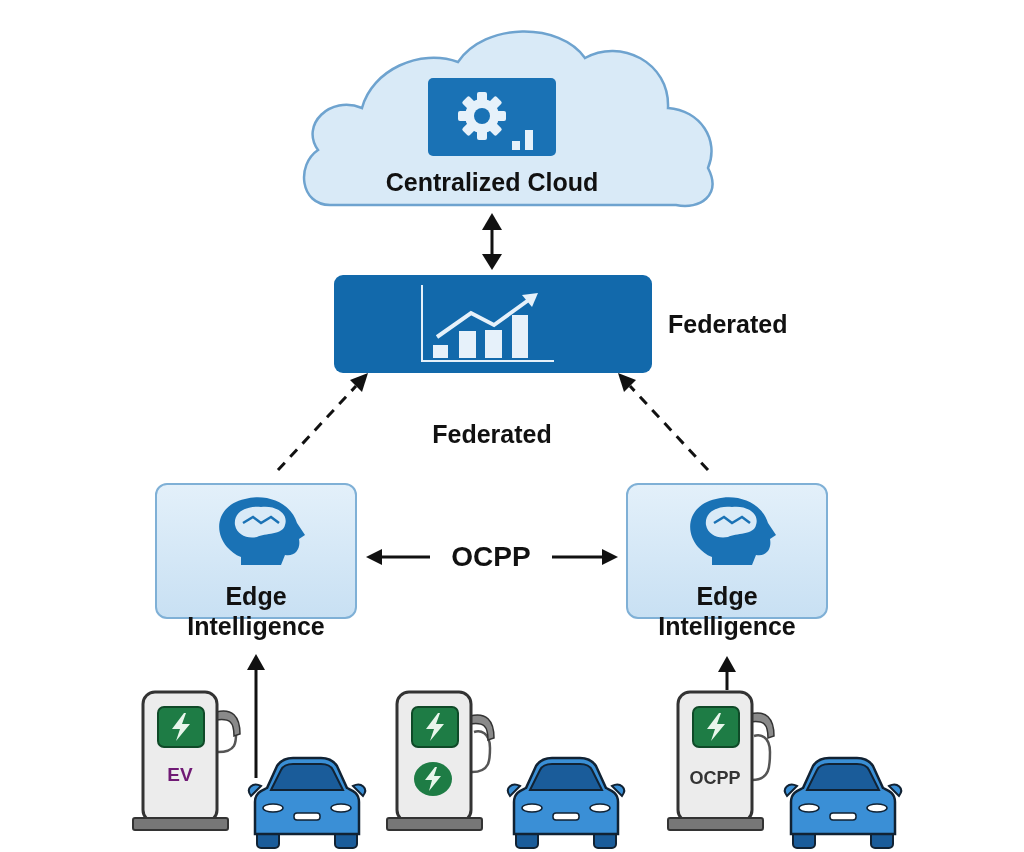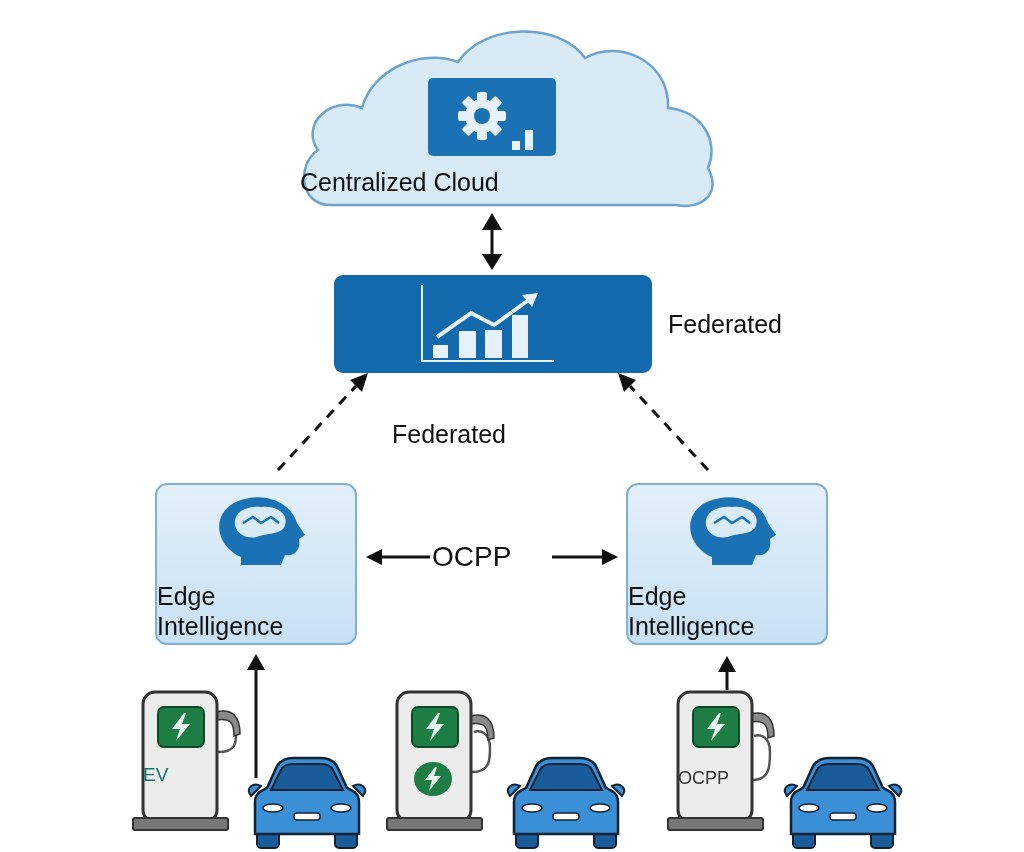--- a/index.html
+++ b/index.html
@@ -1,21 +1,21 @@
 <!DOCTYPE html>
 <html><head>
 <meta charset="utf-8">
 <style>
   html, body { margin: 0; padding: 0; background: #ffffff; }
   body { width: 1024px; height: 852px; position: relative; overflow: hidden;
          font-family: "Liberation Sans", "DejaVu Sans", sans-serif; }
   .abs { position: absolute; }
-  .label { font-weight: normal; color: #111; text-align: left; white-space: nowrap; }
+  .label { font-weight: bold; color: #111; text-align: center; white-space: nowrap; }
   svg { position: absolute; overflow: visible; }
-  .edge-box { position: absolute; width: 202px; height: 162px; border: 2px solid #7fb0d6;
+  .edge-box { position: absolute; width: 202px; height: 136px; border: 2px solid #7fb0d6;
               border-radius: 12px; background: linear-gradient(#e3f0fa, #c8e0f3); box-sizing: border-box; }
   .edge-title { position: absolute; left: 0; right: 0; font-size: 25px; line-height: 30px; }
   .fed-box { position: absolute; left: 334px; top: 275px; width: 318px; height: 98px;
              background: #1269ab; border-radius: 9px; }
 </style>
 </head>
 <body>
 
 <div>
   <svg width="1024" height="852" style="left:0;top:0;">
@@ -114,21 +114,21 @@
     <path d="M218,752 C238,752 236,740 236,730 C236,712 224,712 220,714" fill="none" stroke="#555" stroke-width="2.5"></path>
     <path d="M216,712 C232,708 240,716 240,734 L234,736 C234,722 230,718 216,720 Z" fill="#8a8a8a" stroke="#333" stroke-width="1.5"></path>
     <rect x="143" y="692" width="74" height="130" rx="12" fill="#ececec" stroke="#333" stroke-width="3"></rect>
     <rect x="133" y="818" width="95" height="12" rx="2" fill="#777" stroke="#333" stroke-width="2"></rect>
   </svg>
   <div class="abs" style="left:157px;top:706px;width:44px;height:38px;background:#1e7c45;border:2px solid #0f4a28;border-radius:7px;">
     <svg width="44" height="38" style="left:0;top:0;">
         <polygon points="25,5 13,21 21,21 17,33 31,16 23,16 27,5" fill="#e8f6ec"></polygon>
       </svg>
   </div>
-  <div class="abs label" style="left:143px;width:74px;top:764px;font-size:19px;color:#0f766e;">EV</div>
+  <div class="abs label" style="left:143px;width:74px;top:764px;font-size:19px;color:#701a75;">EV</div>
 </div>
 
 <div>
   <svg width="1024" height="852" style="left:0;top:0;">
     <path d="M472,772 C490,772 490,760 490,748 C490,732 480,730 474,732" fill="none" stroke="#555" stroke-width="2.5"></path>
     <path d="M470,716 C486,712 494,720 494,738 L488,740 C488,726 484,722 470,724 Z" fill="#8a8a8a" stroke="#333" stroke-width="1.5"></path>
     <rect x="397" y="692" width="74" height="130" rx="12" fill="#ececec" stroke="#333" stroke-width="3"></rect>
     <rect x="387" y="818" width="95" height="12" rx="2" fill="#777" stroke="#333" stroke-width="2"></rect>
   </svg>
   <div class="abs" style="left:411px;top:706px;width:44px;height:38px;background:#1e7c45;border:2px solid #0f4a28;border-radius:7px;">

